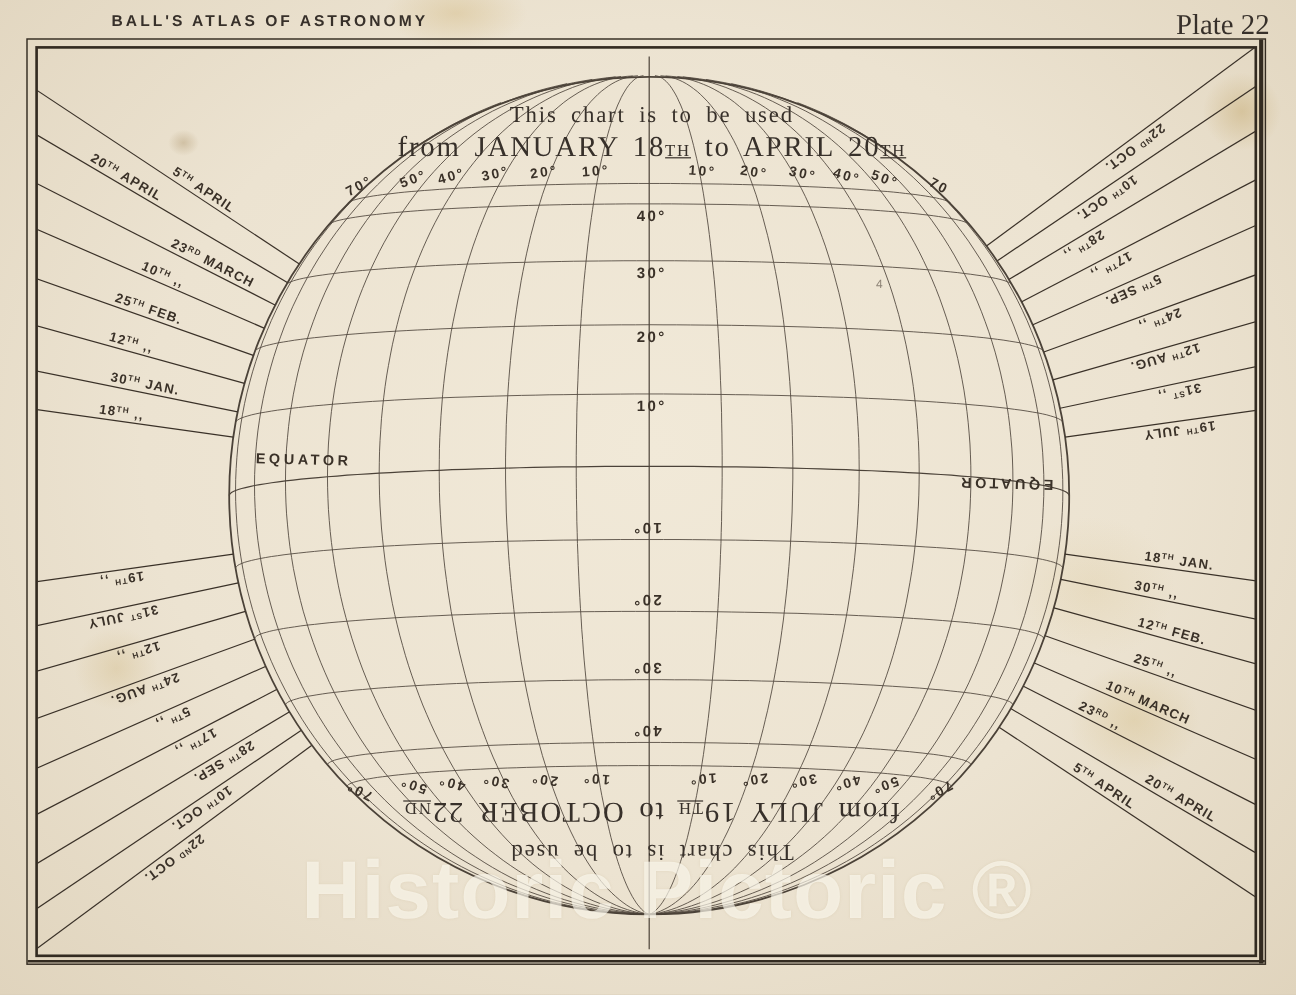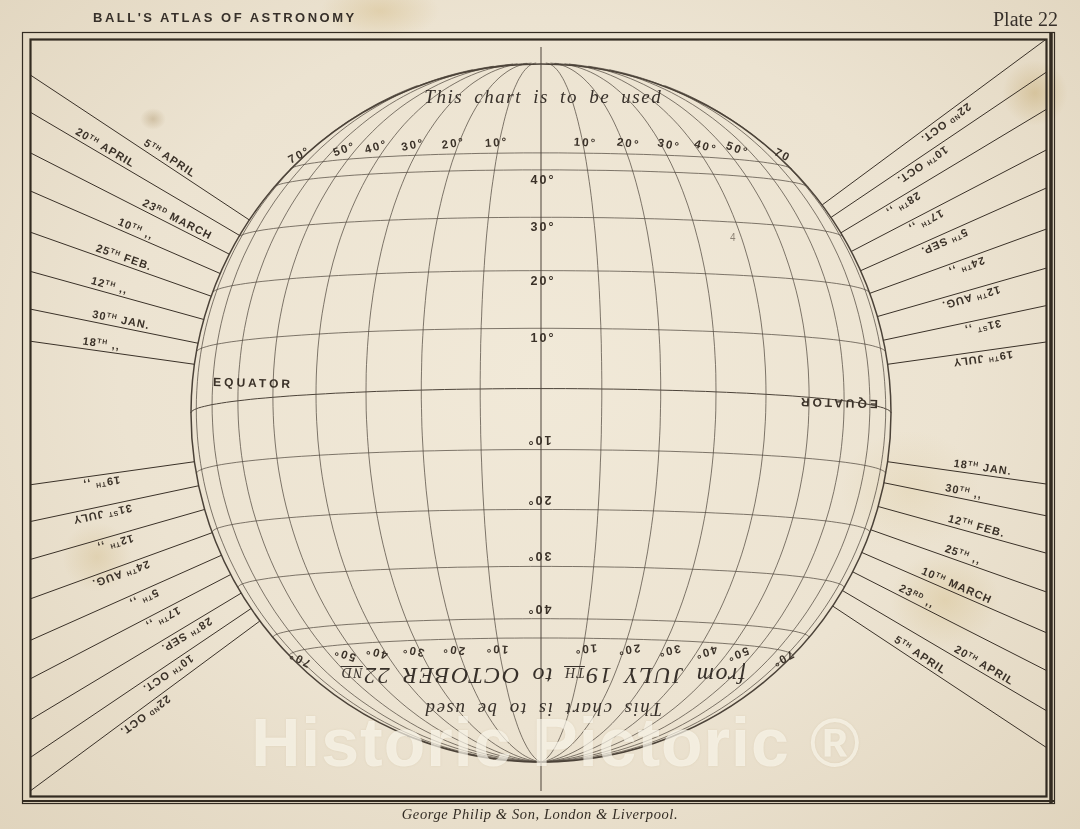--- a/index.html
+++ b/index.html
@@ -12,24 +12,24 @@
   .s3{left:62px;top:522px;width:70px;height:70px;background:radial-gradient(ellipse,rgba(200,172,108,.28),rgba(200,172,108,0) 70%);}
   .s4{left:890px;top:552px;width:110px;height:96px;background:radial-gradient(ellipse,rgba(205,178,112,.30),rgba(205,178,112,0) 70%);}
   .s5{left:840px;top:430px;width:140px;height:120px;background:radial-gradient(ellipse,rgba(210,185,125,.20),rgba(210,185,125,0) 70%);}
   .s6{left:140px;top:108px;width:26px;height:22px;background:radial-gradient(ellipse,rgba(150,120,70,.30),rgba(150,120,70,0) 70%);}
 
   .hdr-atlas{position:absolute;left:93px;top:10px;font-size:13px;font-weight:600;
              letter-spacing:2.5px;color:#37302a;}
   .hdr-title{position:absolute;left:563px;top:4px;transform:translateX(-50%);
              font-size:21px;font-weight:bold;letter-spacing:3px;color:#2e2821;white-space:nowrap;}
   .hdr-plate{position:absolute;right:22px;top:8px;font-family:"Liberation Serif",serif;
-             font-size:20px;color:#37302a;}
+             font-size:24px;color:#37302a;}
 
   .note{position:absolute;left:50.3%;transform:translateX(-50%);white-space:nowrap;
-        font-family:"Liberation Serif",serif;font-style:italic;color:#37302a;}
+        font-family:"Liberation Serif",serif;color:#37302a;}
   .note1{top:86px;font-size:19px;letter-spacing:1.5px;word-spacing:5px;}
   .note2{top:110px;font-size:24px;letter-spacing:1.5px;word-spacing:4px;}
   .note3{top:662px;font-size:24px;letter-spacing:1.5px;word-spacing:4px;transform:translateX(-50%) rotate(180deg);}
   .note4{top:698px;font-size:19px;letter-spacing:1.5px;word-spacing:5px;transform:translateX(-50%) rotate(180deg);}
   .note sup{font-size:58%;line-height:0;vertical-align:32%;text-decoration:underline;}
 
   .imprint{position:absolute;left:540px;top:806px;transform:translateX(-50%);
            font-family:"Liberation Serif",serif;font-style:italic;font-size:14.5px;
            letter-spacing:.6px;color:#332c24;white-space:nowrap;}
 
@@ -209,20 +209,20 @@
         <text text-anchor="middle" font-size="11.5" letter-spacing="2" font-weight="600" transform="translate(733.9,644.2) rotate(160.0)" y="-7"><tspan>50°</tspan></text>
         <text text-anchor="middle" font-size="11.5" letter-spacing="2" font-weight="600" transform="translate(777.6,649.5) rotate(152.0)" y="-7"><tspan>70°</tspan></text>
       </g>
       <g>
         <text text-anchor="middle" font-size="12" letter-spacing="3" font-weight="600" transform="translate(253,387) rotate(1.5)" y="0"><tspan>EQUATOR</tspan></text>
         <text text-anchor="middle" font-size="12" letter-spacing="3" font-weight="600" transform="translate(838,399) rotate(181.5)" y="0"><tspan>EQUATOR</tspan></text>
       </g>
     </svg>
 
   <div class="note note1">This chart is to be used</div>
+  <div class="note note2">from JANUARY 18<sup>TH</sup> to APRIL 20<sup>TH</sup></div>
   <div class="note note3">from JULY 19<sup>TH</sup> to OCTOBER 22<sup>ND</sup></div>
   <div class="note note4">This chart is to be used</div>
 
   <div class="artifact">4</div>
 
-  <div class="imprint">George Philip &amp; Son, London &amp; Liverpool.</div>
   <div class="watermark">Historic Pictoric ®</div>
 </div>
 
 </body></html>

